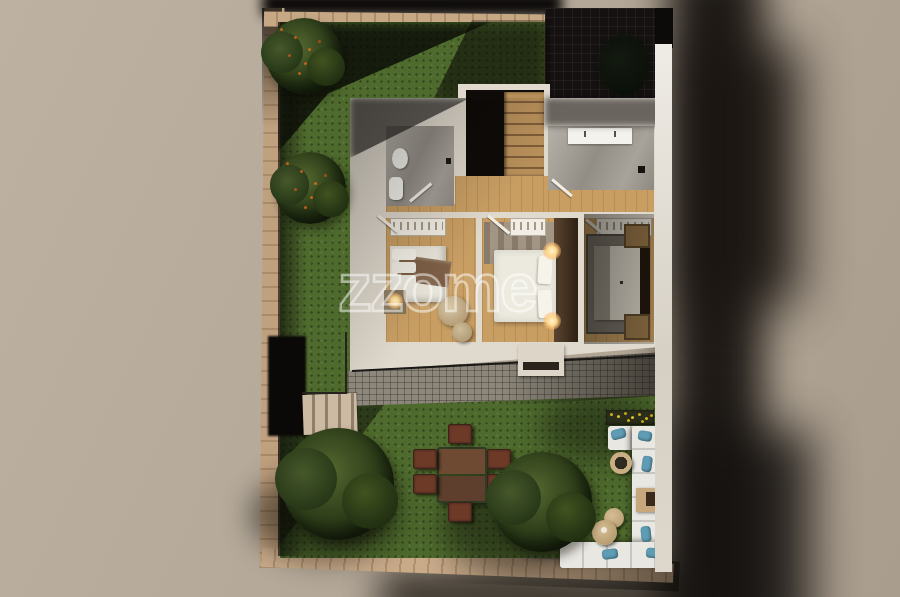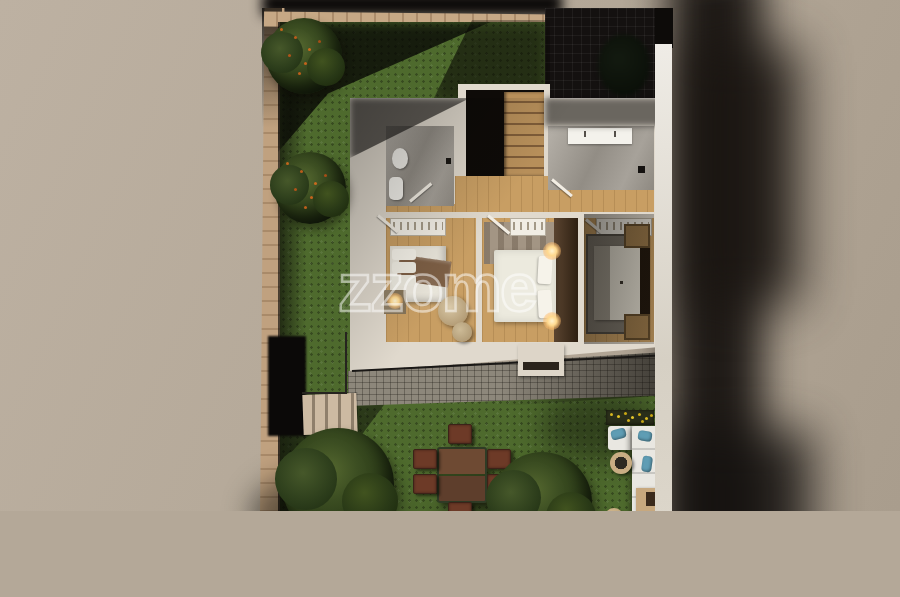--- a/index.html
+++ b/index.html
@@ -1,16 +1,16 @@
 <!DOCTYPE html>
 <html><head>
 <meta charset="utf-8">
 <style>
   html,body{margin:0;padding:0;background:#b4a898;font-family:"Liberation Sans",sans-serif;}
-  #stage{position:relative;width:900px;height:511px;overflow:hidden;
+  #stage{position:relative;width:900px;height:597px;overflow:hidden;
          background:linear-gradient(115deg,#bdb1a2 0%,#b5a999 45%,#a99d8d 100%);}
   .abs{position:absolute;}
   .grass{background-color:#4e6a2d;
     background-image:radial-gradient(rgba(0,0,0,.28) 1px,transparent 1.5px),
                      radial-gradient(rgba(255,255,255,.07) 1px,transparent 1.4px);
     background-size:7px 7px,11px 11px;background-position:0 0,3px 5px;}
   .wood{background-color:#c89e63;
     background-image:repeating-linear-gradient(90deg,rgba(120,85,40,.22) 0 1px,transparent 1px 11px);}
   .bathfloor{background:linear-gradient(115deg,#b6b1a9 0%,#928d85 45%,#a7a29a 75%,#8e8981 100%);}
   .wall{background:#e0d9cd;}

